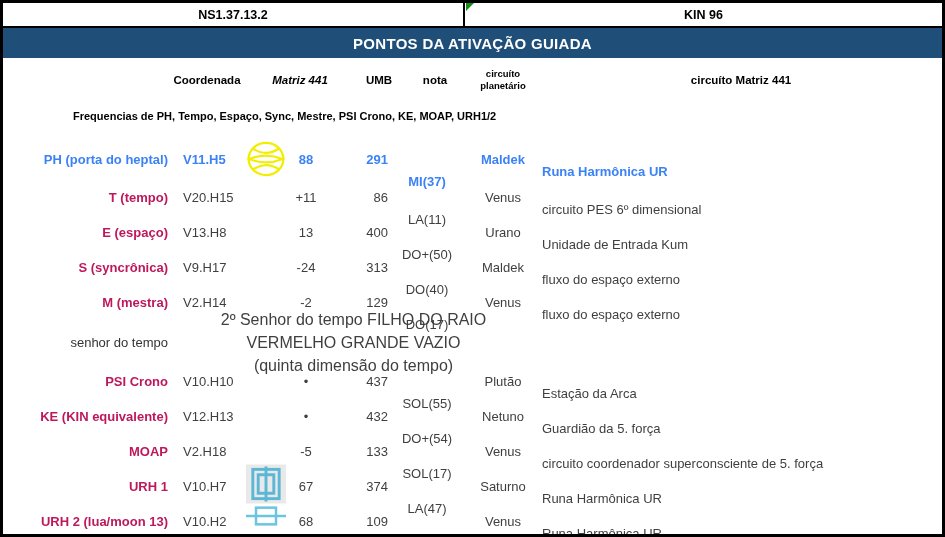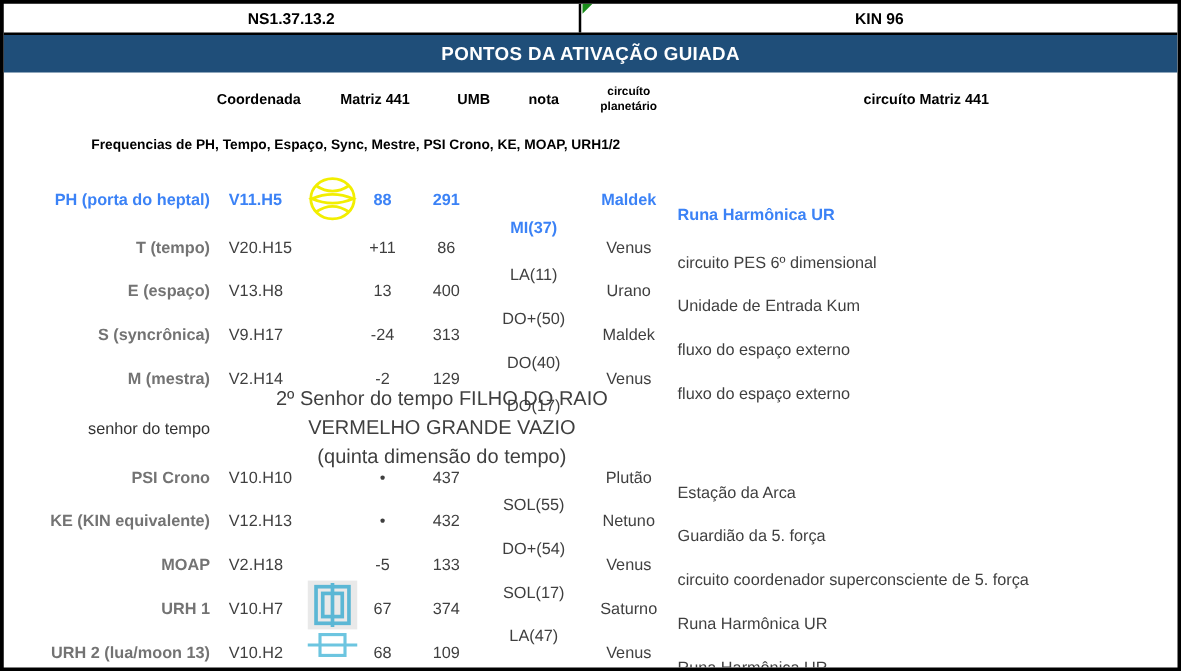--- a/index.html
+++ b/index.html
@@ -37,36 +37,36 @@
     font-weight:bold; font-size:15px; letter-spacing:.3px;
   }
   
   .hdr-row {
     display:grid;
     grid-template-columns:165px 78px 80px 62px 78px 74px 1fr;
     align-items:center; height:44px;
     font-weight:bold; font-size:11.5px;
   }
   .hdr-row .c { text-align:center; }
-  .hdr-matriz { transform:translateX(14px); }
+  .hdr-matriz { transform:translateX(14px);font-style:italic; }
   .hdr-umb   { transform:translateX(22px); }
   .hdr-nota  { transform:translateX(8px); }
   .hdr-plan  { font-size:9.5px; line-height:1.25; }
   .grid-row {
     display:grid;
     grid-template-columns:165px 78px 40px 40px 62px 78px 74px 1fr;
     align-items:center;
     font-size:13px; color:#3f3f3f;
   }
   .h38 { height:38px; } .h35 { height:35px; }
-  .c.label   { text-align:right; font-weight:bold; color:#737373; }
+  .c.label   { text-align:right; font-weight:bold; color:#be185d; }
   .c.coord   { padding-left:15px; }
   .c.iconcell{ display:flex; justify-content:center; align-items:center; overflow:visible; }
   .c.matriz  { text-align:center; }
-  .c.umb     { text-align:center; }
+  .c.umb     { text-align:right; }
   .c.nota    { text-align:center;margin-top:44px; }
   .c.planeta { text-align:center; }
   .c.circ    { padding-left:2px;margin-top:23px; }
   .r-strong .c { font-weight:bold; color:#3b82f6; }
   
   .subtitle {
     height:28px; display:flex; align-items:center;
     padding-left:70px; font-weight:bold; font-size:11px;
   }
   

